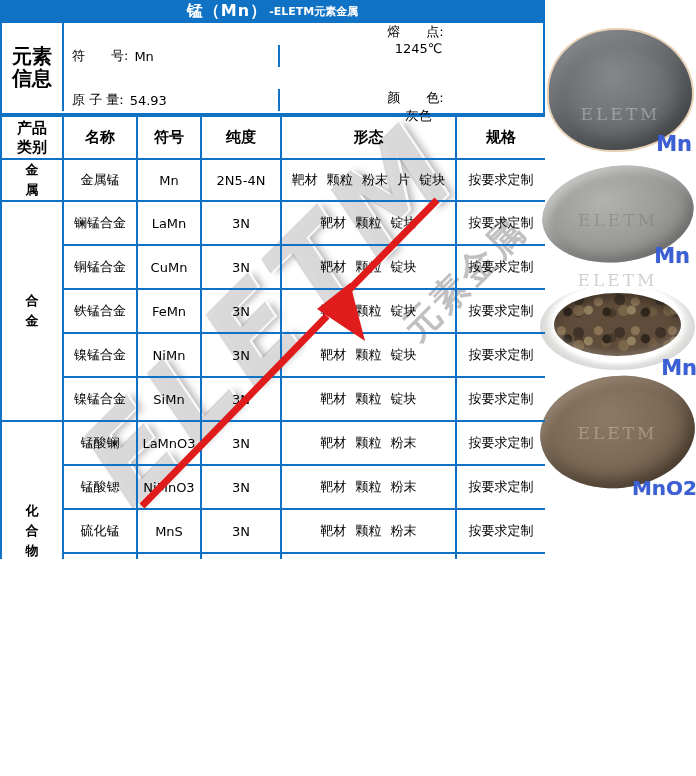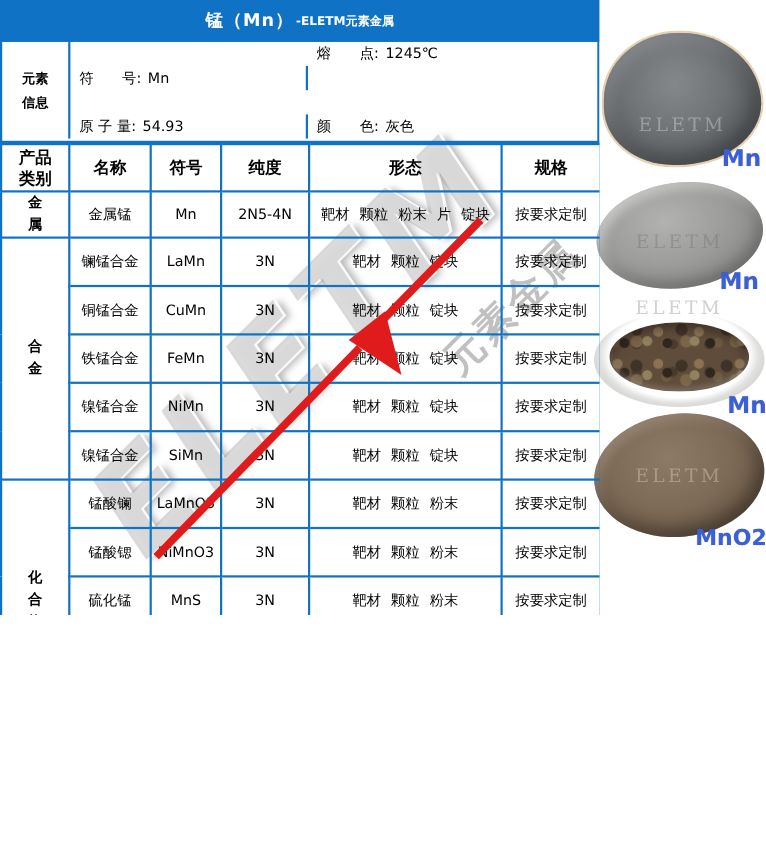--- a/index.html
+++ b/index.html
@@ -2,34 +2,34 @@
 <html><head>
 <meta charset="utf-8">
 <style>
   * { margin:0; padding:0; box-sizing:border-box; }
   body { background:#fff; font-family:"DejaVu Sans", sans-serif; }
   .sheet { position:relative; width:696px; height:776px; background:#fff; overflow:hidden; }
 
   
   .doc { position:absolute; left:0; top:0; width:545px; height:559px; background:#fff; overflow:hidden; }
 
-  .header-bar { position:relative; height:38px; background:#0f72c4; color:#fff;
+  .header-bar { position:relative; height:23px; background:#0f72c4; color:#fff;
     display:flex; align-items:center; justify-content:center; border:1px solid #0f72c4; z-index:2; }
   .title-main { font-size:16px; font-weight:bold; letter-spacing:1px; }
   .title-suffix { font-size:11px; font-weight:bold; margin-left:2px; }
 
   .info-grid { position:relative; display:grid; width:545px; height:92px;
     grid-template-columns:62px 216px 263px; grid-template-rows:repeat(4,22px);
     border:2px solid #0f72c4; border-top:none; z-index:2; background:transparent; }
   .info-label-cell { grid-row:1/5; grid-column:1; display:flex; align-items:center; justify-content:center;
-    border-right:2px solid #0f72c4; font-weight:bold; font-size:12px; line-height:22px;
+    border-right:2px solid #0f72c4; font-weight:bold; font-size:20px; line-height:22px;
     white-space:pre-line; text-align:center; color:#000; }
   .info-cell { display:flex; align-items:center; padding-left:8px; font-size:13px; color:#000; }
   .info-cell.leftcol { grid-column:2; border-right:2px solid #0f72c4; }
-  .info-cell.rightcol { grid-column:3; }
+  .info-cell.rightcol { grid-column:3;flex-direction:column; }
   .info-label { white-space:pre; }
   .info-value { margin-left:6px; }
 
   table.products { position:relative; border-collapse:collapse; width:545px; table-layout:fixed;
     background:transparent; z-index:2; }
   table.products th, table.products td { border:2px solid #0f72c4; text-align:center; vertical-align:middle;
     color:#000; overflow:hidden; }
   table.products th { font-size:15px; font-weight:bold; height:43px; white-space:pre-line; line-height:19px; }
   table.products td { font-size:13px; height:44px; }
   td.cat { font-weight:bold; font-size:16px; white-space:pre-line; line-height:20px; }

